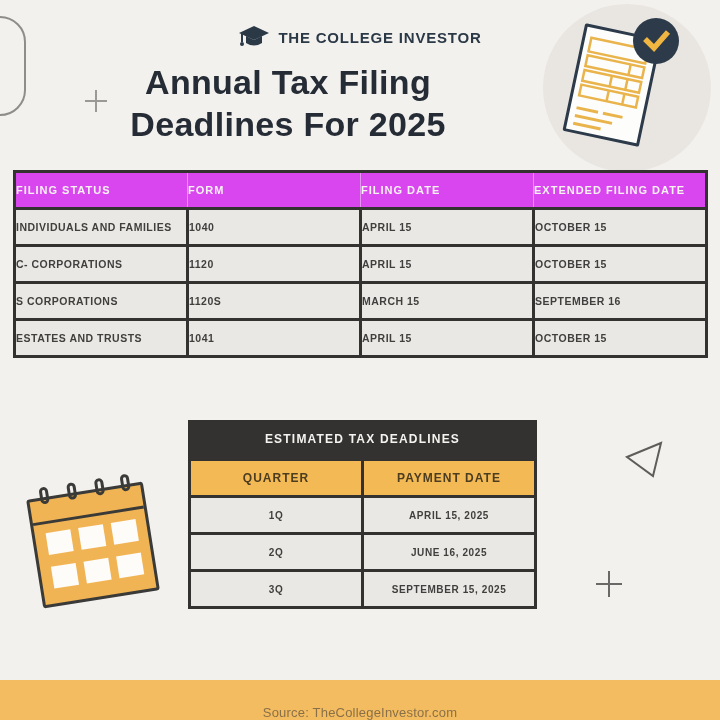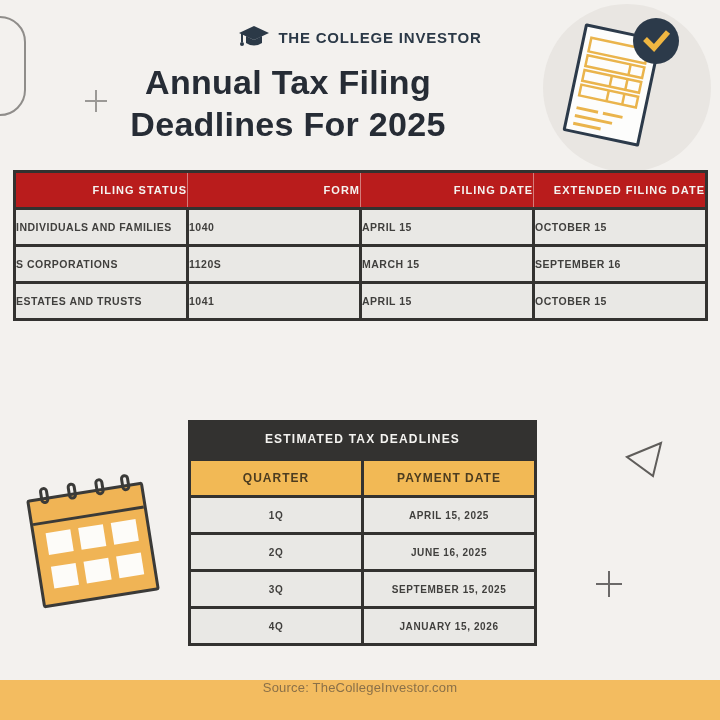--- a/index.html
+++ b/index.html
@@ -31,22 +31,22 @@
     border-radius:50%; background:#e9e6e2; }
   .tax-doc { position:absolute; left:573px; top:30px; width:78px; height:110px;
     background:#fdfdfc; border:3px solid #2c3a4a; border-radius:2px; transform:rotate(12deg); }
   .check-badge { position:absolute; left:633px; top:18px; width:46px; height:46px;
     border-radius:50%; background:#2c3a4a; display:flex; align-items:center; justify-content:center; }
 
   
   table { border-collapse:collapse; table-layout:fixed; }
   .filing-table { position:absolute; left:13px; top:170px; width:695px;
     border:3px solid #333230; }
-  .filing-table th { height:37px; background:#b91c1c; color:#f4f3f0; font-size:11px;
-    font-weight:bold; letter-spacing:1px; text-align:right; border-left:1px solid rgba(244,243,240,.45); }
+  .filing-table th { height:37px; background:#d946ef; color:#f4f3f0; font-size:11px;
+    font-weight:bold; letter-spacing:1px; text-align:left; border-left:1px solid rgba(244,243,240,.45); }
   .filing-table th:first-child { border-left:none; }
   .filing-table td { height:37px; background:#e9e8e5; color:#403f3d; font-size:10.5px;
     font-weight:bold; letter-spacing:.5px; text-align:left; border:3px solid #333230; }
 
   
   .est-wrap { position:absolute; left:188px; top:420px; width:349px; }
   .est-title { height:38px; background:#333230; border:3px solid #333230; color:#f4f3f0;
     font-size:12px; font-weight:bold; letter-spacing:1.2px; display:flex;
     align-items:center; justify-content:center; }
   .est-table { width:349px; border:3px solid #333230;padding-left:40px; }
@@ -60,21 +60,21 @@
     transform:rotate(-9deg); }
   .cal-body { position:absolute; left:0; top:0; width:118px; height:110px;
     background:#f0b455; border:3px solid #3a3a38; border-radius:3px; }
   .cal-divider { position:absolute; left:0; top:24px; width:112px; height:3px; background:#3a3a38; }
   .cal-ring { position:absolute; width:9px; height:17px; border:3px solid #3a3a38;
     border-radius:5px; top:-10px; background:transparent; }
   .cal-sq { position:absolute; width:25px; height:22px; background:#fdfcf9; }
 
   
   .footer-band { position:absolute; left:0; top:680px; width:720px; height:40px;
-    background:#f3bc60; display:flex; align-items:flex-start; justify-content:center; }
+    background:#f3bc60; display:flex; align-items:flex-end; justify-content:center; }
   .footer-text { font-size:13px; color:#8a7048; letter-spacing:.2px; }
 </style>
 </head>
 <body>
 
 <div id="canvas">
 
   <div class="deco-rounded-rect"></div>
   <div class="plus plus-1">
       <span class="h"></span>
@@ -137,20 +137,26 @@
       </tr>
     </thead>
     <tbody>
       <tr>
         <td>INDIVIDUALS AND FAMILIES</td>
         <td>1040</td>
         <td>APRIL 15</td>
         <td>OCTOBER 15</td>
       </tr>
       <tr>
+        <td>C- CORPORATIONS</td>
+        <td>1120</td>
+        <td>APRIL 15</td>
+        <td>OCTOBER 15</td>
+      </tr>
+      <tr>
         <td>S CORPORATIONS</td>
         <td>1120S</td>
         <td>MARCH 15</td>
         <td>SEPTEMBER 16</td>
       </tr>
       <tr>
         <td>ESTATES AND TRUSTS</td>
         <td>1041</td>
         <td>APRIL 15</td>
         <td>OCTOBER 15</td>
@@ -172,24 +178,20 @@
           <td>1Q</td>
           <td>APRIL 15, 2025</td>
         </tr>
         <tr>
           <td>2Q</td>
           <td>JUNE 16, 2025</td>
         </tr>
         <tr>
           <td>3Q</td>
           <td>SEPTEMBER 15, 2025</td>
-        </tr>
-        <tr>
-          <td>4Q</td>
-          <td>JANUARY 15, 2026</td>
         </tr>
       </tbody>
     </table>
   </div>
 
   <div class="calendar">
     <div class="cal-body"></div>
     <div class="cal-divider" style="left:3px;"></div>
     <span class="cal-ring" style="left:14px;"></span>
     <span class="cal-ring" style="left:42px;"></span>

